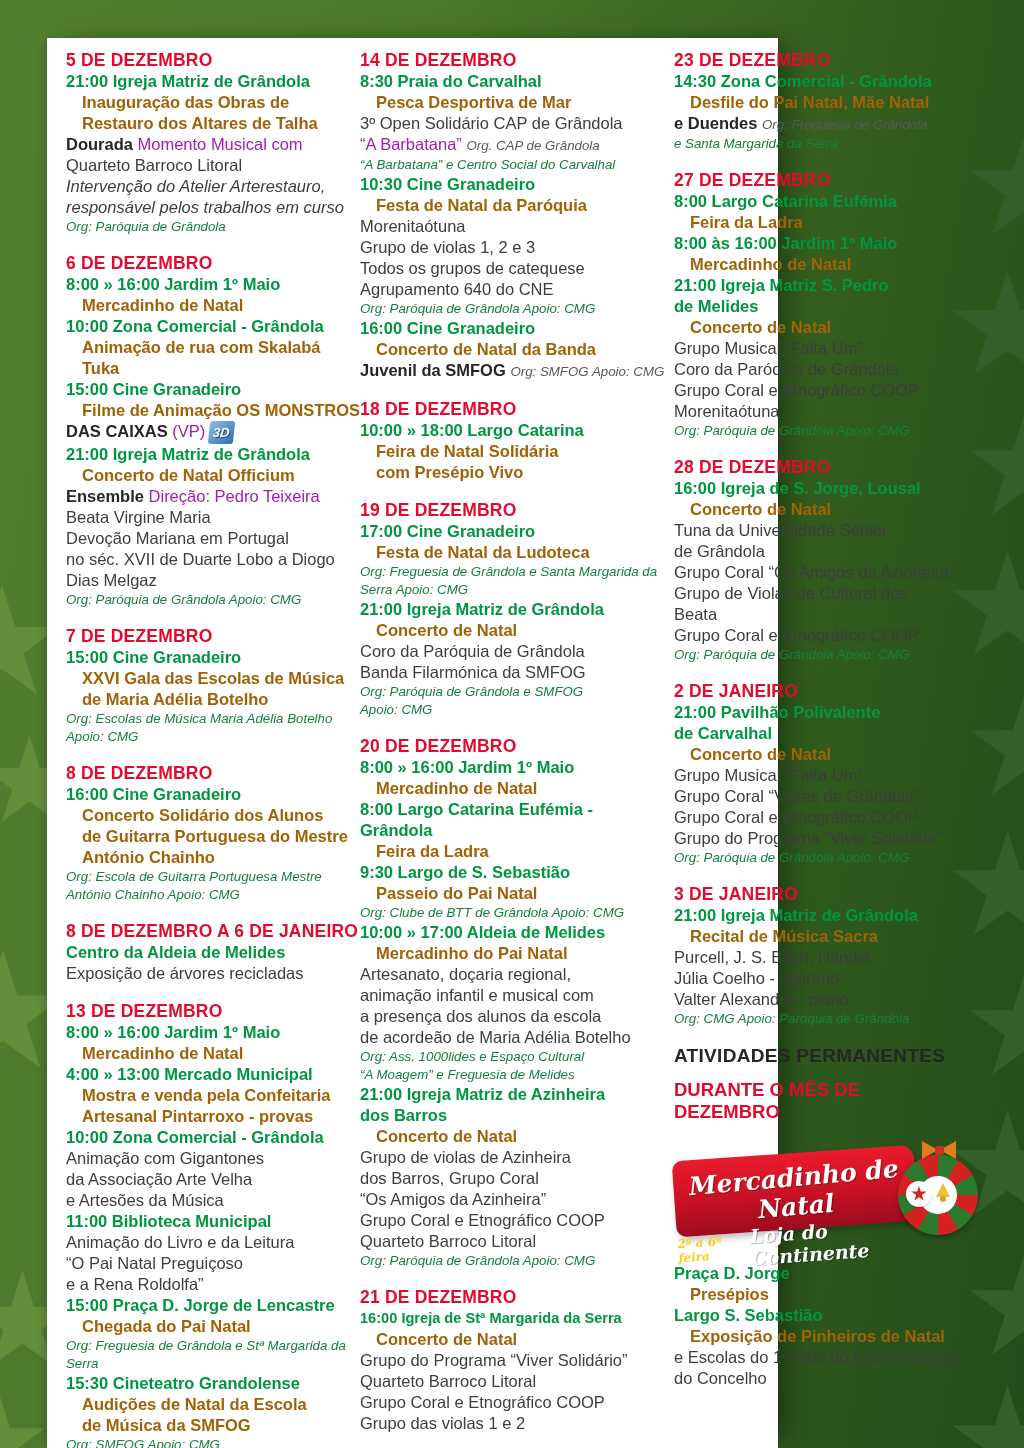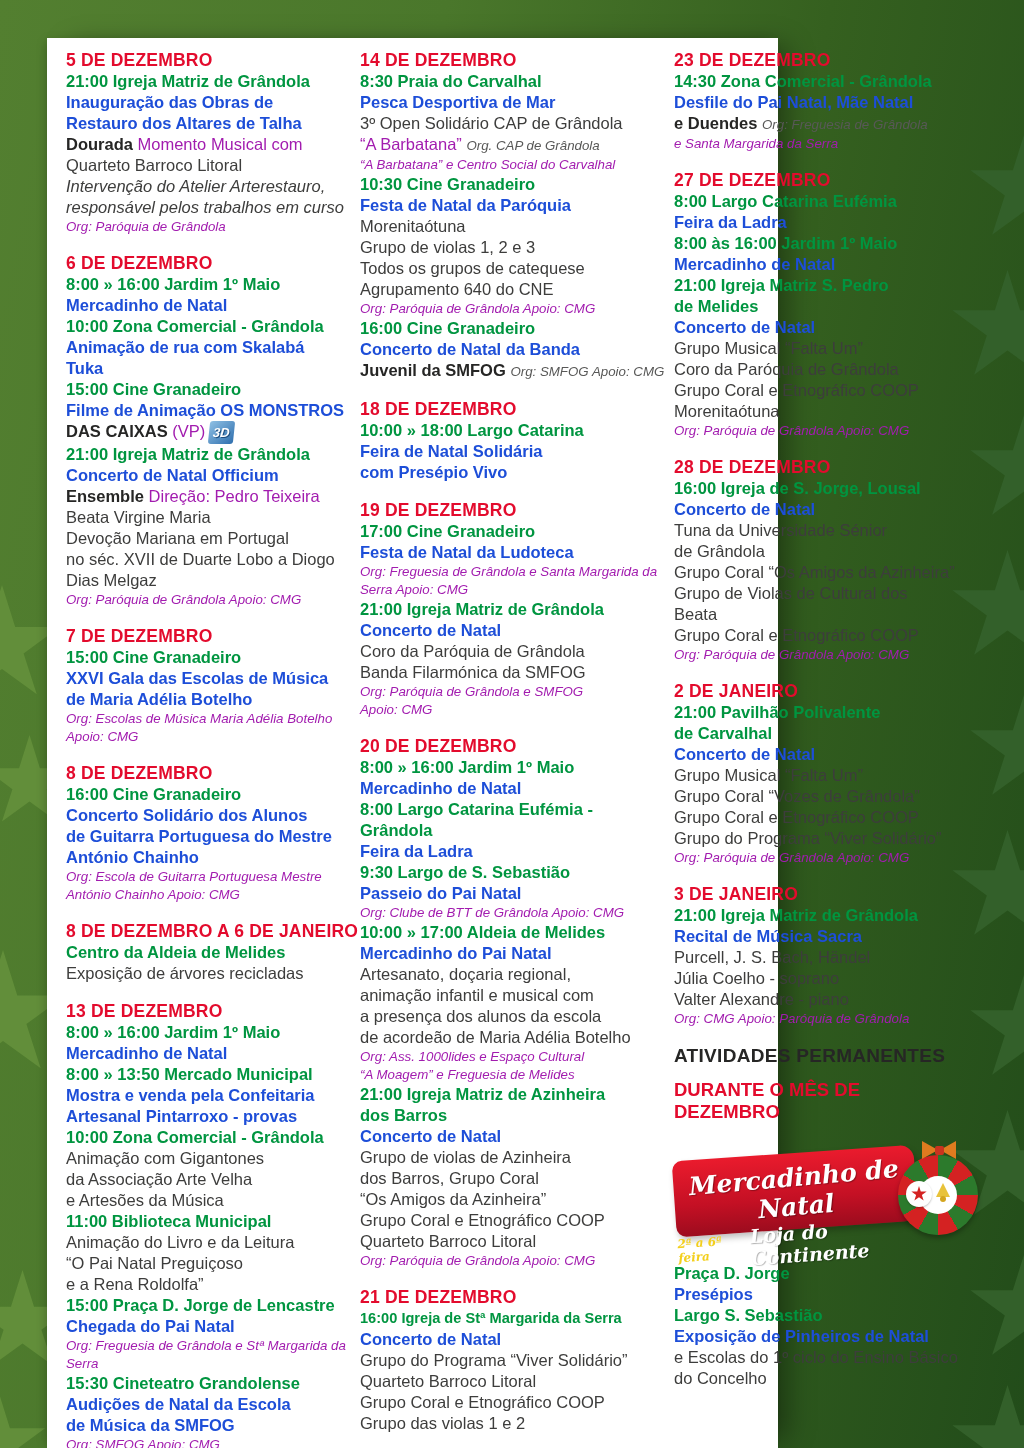--- a/index.html
+++ b/index.html
@@ -20,23 +20,23 @@
   }
   .col{position:absolute;top:12px;}
   #col1{left:19px;width:292px;}
   #col2{left:313px;width:302px;}
   #col3{left:627px;width:290px;}
   .section{margin-bottom:17px;}
   .line{white-space:nowrap;line-height:21px;font-size:16.5px;color:#3d3d3c;}
   .l-date{color:#e30b2d;font-weight:700;font-size:17.5px;letter-spacing:.2px;}
   .l-venue{color:#009540;font-weight:700;}
   .l-venuesm{color:#009540;font-weight:700;font-size:14.6px;}
-  .l-title{color:#1d4ed8;font-weight:700;}
+  .l-title{color:#a16207;font-weight:700;margin-left:16px;}
   .l-italic{font-style:italic;}
-  .l-org{font-style:italic;color:#a21caf;font-size:13.3px;line-height:18px;}
+  .l-org{font-style:italic;color:#15803d;font-size:13.3px;line-height:18px;}
   .r-title{font-weight:700;color:#262625;}
   .r-text{color:#a21caf;}
   .r-org{font-style:italic;color:#585857;font-size:13.3px;}
   .icon3d{
     display:inline-block;font-weight:700;font-style:italic;font-size:13px;color:#fff;
     background:linear-gradient(135deg,#8fc0e4,#2f6fae);padding:1px 4px;border-radius:3px;
     transform:skew(-6deg);margin-left:4px;text-shadow:1px 1px 0 #1d4d7e;
   }
   .perm-h1{font-weight:700;color:#262625;font-size:19px;letter-spacing:.3px;margin:14px 0 12px;}
   .perm-h2{font-weight:700;color:#e30b2d;font-size:18.5px;margin:0 0 16px;}
@@ -155,21 +155,21 @@
         </div>
         <div class="section">
           <div class="line l-date">8 DE DEZEMBRO A 6 DE JANEIRO</div>
           <div class="line l-venue">Centro da Aldeia de Melides</div>
           <div class="line l-text">Exposição de árvores recicladas</div>
         </div>
         <div class="section">
           <div class="line l-date">13 DE DEZEMBRO</div>
           <div class="line l-venue">8:00 » 16:00 Jardim 1º Maio</div>
           <div class="line l-title">Mercadinho de Natal</div>
-          <div class="line l-venue">8:00 » 13:50 Mercado Municipal</div>
+          <div class="line l-venue">4:00 » 13:00 Mercado Municipal</div>
           <div class="line l-title">Mostra e venda pela Confeitaria</div>
           <div class="line l-title">Artesanal Pintarroxo - provas</div>
           <div class="line l-venue">10:00 Zona Comercial - Grândola</div>
           <div class="line l-text">Animação com Gigantones</div>
           <div class="line l-text">da Associação Arte Velha</div>
           <div class="line l-text">e Artesões da Música</div>
           <div class="line l-venue">11:00 Biblioteca Municipal</div>
           <div class="line l-text">Animação do Livro e da Leitura</div>
           <div class="line l-text">“O Pai Natal Preguiçoso</div>
           <div class="line l-text">e a Rena Roldolfa”</div>

